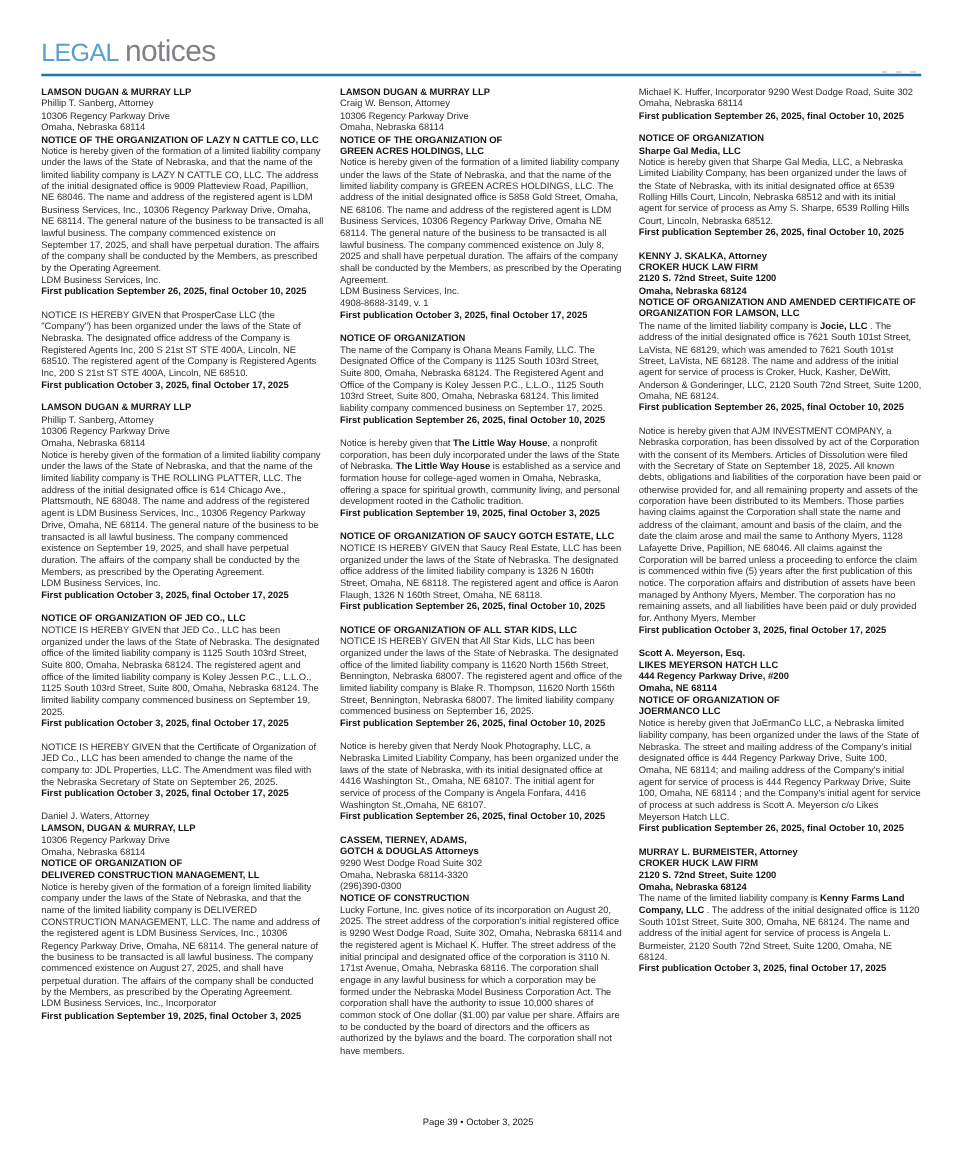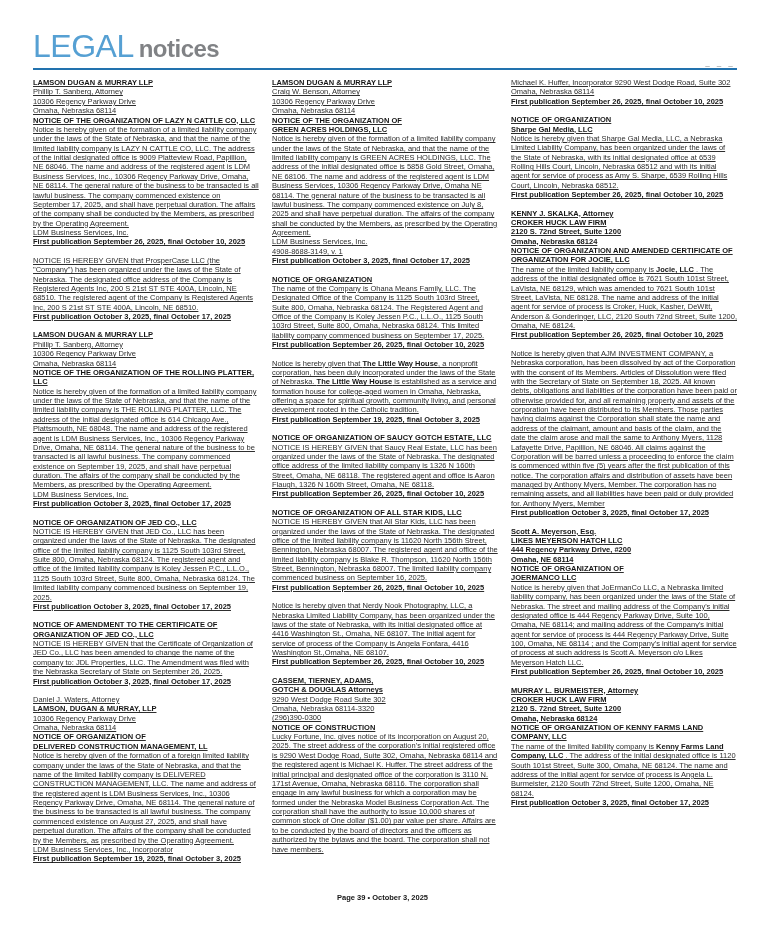--- a/index.html
+++ b/index.html
@@ -6,39 +6,39 @@
   body {
     width: 765px; height: 927px;
     font-family: "Liberation Sans", sans-serif;
     color: #2e2e2e;
     position: relative;
   }
   .page { padding: 0 28px 0 33px; }
 
   
   .masthead { margin-top: 28px; white-space: nowrap; letter-spacing: -0.5px; }
-  .masthead .light { font-size: 32px; font-weight: 400; color: #56a0d3; }
-  .masthead .heavy { font-size: 24px; font-weight: 700; color: #808285; margin-left: 5px; }
+  .masthead .light { font-size: 20px; font-weight: 400; color: #56a0d3; }
+  .masthead .heavy { font-size: 24px; font-weight: 400; color: #808285; margin-left: 5px; }
   .rule { border-top: 2px solid #2272ae; margin-top: 3px; position: relative; }
   .rule-marks {
     position: absolute; right: 2px; top: -9px;
     color: #b9bcbe; font-size: 9px; font-weight: 700; letter-spacing: 2px;
   }
 
   
-  .columns { display: flex; gap: 13px; margin-top: 8px; text-decoration: underline; }
+  .columns { display: flex; gap: 13px; margin-top: 8px; }
   .col { flex: 1 1 0; min-width: 0; }
   .notice { margin-bottom: 9px; }
   .block { font-size: 7.5px; line-height: 1.25; text-align: left; }
   .block .b { font-weight: 700; color: #161616; }
 
   
   .page-footer {
     position: absolute; left: 0; right: 0; top: 893px;
-    text-align: center; font-size: 7.5px; font-weight: 700; color: #161616;
+    text-align: center; font-size: 7.5px; font-weight: 400; color: #161616;
   }
 </style>
 </head>
 <body>
 
 <div class="page">
   <div class="masthead">
     <span class="light">LEGAL</span><span class="heavy">notices</span>
   </div>
   <div class="rule">
@@ -59,32 +59,30 @@
         </div>
         <div class="notice">
           <div class="block"><span>NOTICE IS HEREBY GIVEN that ProsperCase LLC (the "Company") has been organized under the laws of the State of Nebraska. The designated office address of the Company is Registered Agents Inc, 200 S 21st ST STE 400A, Lincoln, NE 68510. The registered agent of the Company is Registered Agents Inc, 200 S 21st ST STE 400A, Lincoln, NE 68510.</span></div>
           <div class="block"><span class="b">First publication October 3, 2025, final October 17, 2025</span></div>
         </div>
         <div class="notice">
           <div class="block"><span class="b">LAMSON DUGAN &amp; MURRAY LLP</span></div>
           <div class="block"><span>Phillip T. Sanberg, Attorney</span></div>
           <div class="block"><span>10306 Regency Parkway Drive</span></div>
           <div class="block"><span>Omaha, Nebraska 68114</span></div>
-          <div class="block"><span class="b">NOTICE OF THE ORGANIZATION OF THE ROLLING PLATTER, LLC</span></div>
           <div class="block"><span>Notice is hereby given of the formation of a limited liability company under the laws of the State of Nebraska, and that the name of the limited liability company is THE ROLLING PLATTER, LLC. The address of the initial designated office is 614 Chicago Ave., Plattsmouth, NE 68048. The name and address of the registered agent is LDM Business Services, Inc., 10306 Regency Parkway Drive, Omaha, NE 68114. The general nature of the business to be transacted is all lawful business. The company commenced existence on September 19, 2025, and shall have perpetual duration. The affairs of the company shall be conducted by the Members, as prescribed by the Operating Agreement.</span></div>
           <div class="block"><span>LDM Business Services, Inc.</span></div>
           <div class="block"><span class="b">First publication October 3, 2025, final October 17, 2025</span></div>
         </div>
         <div class="notice">
           <div class="block"><span class="b">NOTICE OF ORGANIZATION OF JED CO., LLC</span></div>
           <div class="block"><span>NOTICE IS HEREBY GIVEN that JED Co., LLC has been organized under the laws of the State of Nebraska. The designated office of the limited liability company is 1125 South 103rd Street, Suite 800, Omaha, Nebraska 68124.  The registered agent and office of the limited liability company is Koley Jessen P.C., L.L.O., 1125 South 103rd Street, Suite 800, Omaha, Nebraska 68124. The limited liability company commenced business on September 19, 2025.</span></div>
           <div class="block"><span class="b">First publication October 3, 2025, final October 17, 2025</span></div>
         </div>
         <div class="notice">
-          <div class="block"><span class="b">NOTICE OF AMENDMENT TO THE CERTIFICATE OF ORGANIZATION OF JED CO., LLC</span></div>
           <div class="block"><span>NOTICE IS HEREBY GIVEN that the Certificate of Organization of JED Co., LLC has been amended to change the name of the company to: JDL Properties, LLC.  The Amendment was filed with the Nebraska Secretary of State on September 26, 2025.</span></div>
           <div class="block"><span class="b">First publication October 3, 2025, final October 17, 2025</span></div>
         </div>
         <div class="notice">
           <div class="block"><span>Daniel J. Waters, Attorney</span></div>
           <div class="block"><span class="b">LAMSON, DUGAN &amp; MURRAY, LLP</span></div>
           <div class="block"><span>10306 Regency Parkway Drive</span></div>
           <div class="block"><span>Omaha, Nebraska 68114</span></div>
           <div class="block"><span class="b">NOTICE OF ORGANIZATION OF</span></div>
           <div class="block"><span class="b">DELIVERED CONSTRUCTION MANAGEMENT, LL</span></div>
@@ -148,21 +146,21 @@
           <div class="block"><span class="b">NOTICE OF ORGANIZATION</span></div>
           <div class="block"><span class="b">Sharpe Gal Media, LLC</span></div>
           <div class="block"><span>Notice is hereby given that Sharpe Gal Media, LLC, a Nebraska Limited Liability Company, has been organized under the laws of the State of Nebraska, with its initial designated office at 6539 Rolling Hills Court, Lincoln, Nebraska 68512 and with its initial agent for service of process as Amy S. Sharpe, 6539 Rolling Hills Court, Lincoln, Nebraska 68512.</span></div>
           <div class="block"><span class="b">First publication September 26, 2025, final October 10, 2025</span></div>
         </div>
         <div class="notice">
           <div class="block"><span class="b">KENNY J. SKALKA, Attorney</span></div>
           <div class="block"><span class="b">CROKER HUCK LAW FIRM</span></div>
           <div class="block"><span class="b">2120 S. 72nd Street, Suite 1200</span></div>
           <div class="block"><span class="b">Omaha, Nebraska 68124</span></div>
-          <div class="block"><span class="b">NOTICE OF ORGANIZATION AND AMENDED CERTIFICATE OF ORGANIZATION FOR JOCIE, LLC</span></div>
+          <div class="block"><span class="b">NOTICE OF ORGANIZATION AND AMENDED CERTIFICATE OF ORGANIZATION FOR LAMSON, LLC</span></div>
           <div class="block"><span>The name of the limited liability company is </span><span class="b">Jocie, LLC</span><span> . The address of the initial designated office is 7621 South 101st Street, LaVista, NE 68129, which was amended to 7621 South 101st Street, LaVista, NE 68128. The name and address of the initial agent for service of process is Croker, Huck, Kasher, DeWitt, Anderson &amp; Gonderinger, LLC, 2120 South 72nd Street, Suite 1200, Omaha, NE 68124.</span></div>
           <div class="block"><span class="b">First publication September 26, 2025, final October 10, 2025</span></div>
         </div>
         <div class="notice">
           <div class="block"><span>Notice is hereby given that AJM INVESTMENT COMPANY, a Nebraska corporation, has been dissolved by act of the Corporation with the consent of its Members. Articles of Dissolution were filed with the Secretary of State on September 18, 2025. All known debts, obligations and liabilities of the corporation have been paid or otherwise provided for, and all remaining property and assets of the corporation have been distributed to its Members. Those parties having claims against the Corporation shall state the name and address of the claimant, amount and basis of the claim, and the date the claim arose and mail the same to Anthony Myers, 1128 Lafayette Drive, Papillion, NE 68046. All claims against the Corporation will be barred unless a proceeding to enforce the claim is commenced within five (5) years after the first publication of this notice. The corporation affairs and distribution of assets have been managed by Anthony Myers, Member. The corporation has no remaining assets, and all liabilities have been paid or duly provided for. Anthony Myers, Member</span></div>
           <div class="block"><span class="b">First publication October 3, 2025, final October 17, 2025</span></div>
         </div>
         <div class="notice">
           <div class="block"><span class="b">Scott A. Meyerson, Esq.</span></div>
           <div class="block"><span class="b">LIKES MEYERSON HATCH LLC</span></div>
@@ -171,21 +169,20 @@
           <div class="block"><span class="b">NOTICE OF ORGANIZATION OF</span></div>
           <div class="block"><span class="b">JOERMANCO LLC</span></div>
           <div class="block"><span>Notice is hereby given that JoErmanCo LLC, a Nebraska limited liability company, has been organized under the laws of the State of Nebraska. The street and mailing address of the Company's initial designated office is 444 Regency Parkway Drive, Suite 100, Omaha, NE 68114; and mailing address of the Company's initial agent for service of process is 444 Regency Parkway Drive, Suite 100, Omaha, NE 68114 ; and the Company's initial agent for service of process at such address is Scott A. Meyerson c/o Likes Meyerson Hatch LLC.</span></div>
           <div class="block"><span class="b">First publication September 26, 2025, final October 10, 2025</span></div>
         </div>
         <div class="notice">
           <div class="block"><span class="b">MURRAY L. BURMEISTER, Attorney</span></div>
           <div class="block"><span class="b">CROKER HUCK LAW FIRM</span></div>
           <div class="block"><span class="b">2120 S. 72nd Street, Suite 1200</span></div>
           <div class="block"><span class="b">Omaha, Nebraska 68124</span></div>
-          <div class="block"><span class="b">NOTICE OF ORGANIZATION OF KENNY FARMS LAND COMPANY, LLC</span></div>
           <div class="block"><span>The name of the limited liability company is </span><span class="b">Kenny Farms Land Company, LLC</span><span> . The address of the initial designated office is 1120 South 101st Street, Suite 300, Omaha, NE 68124. The name and address of the initial agent for service of process is Angela L. Burmeister, 2120 South 72nd Street, Suite 1200, Omaha, NE 68124.</span></div>
           <div class="block"><span class="b">First publication October 3, 2025, final October 17, 2025</span></div>
         </div>
       </div>
     </div>
 </div>
 
 <div class="page-footer">Page 39 • October 3, 2025</div>
 
 </body></html>

